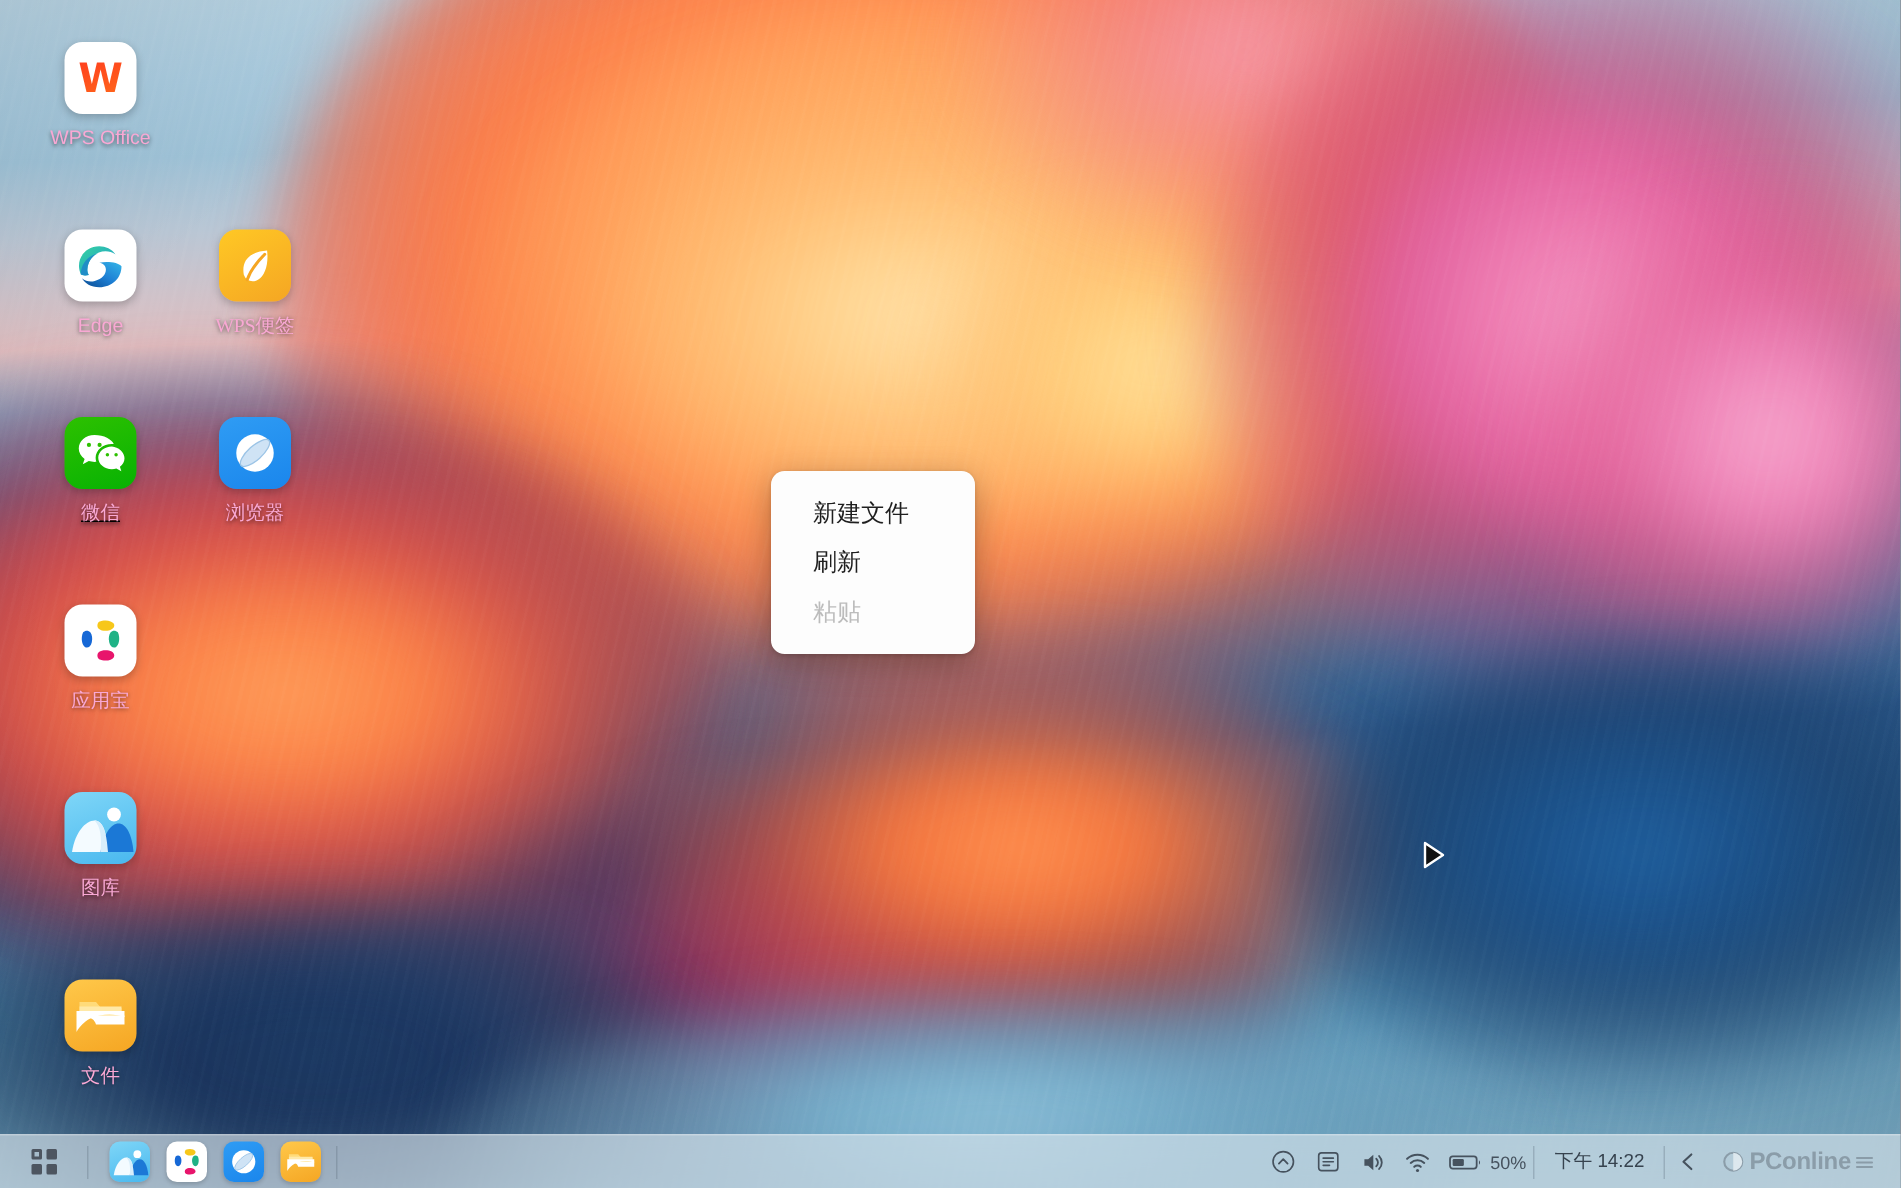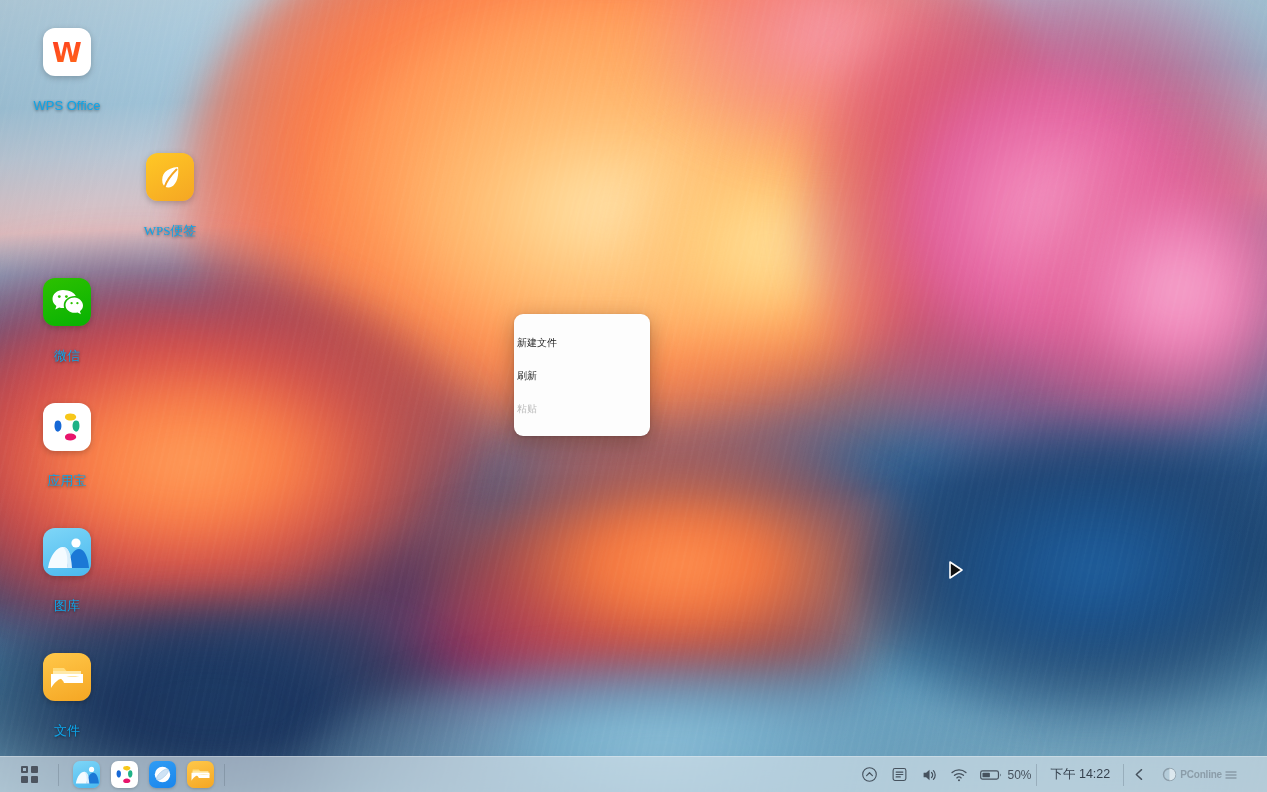--- a/index.html
+++ b/index.html
@@ -122,21 +122,21 @@
     display:flex; flex-direction:column; align-items:center;
     cursor:pointer;
   }
   .ic-img{
     width:48px; height:48px; border-radius:12px;
     position:relative; overflow:hidden;
     box-shadow:0 2px 6px rgba(0,0,0,0.22);
     display:flex; align-items:center; justify-content:center;
   }
   .ic-label{
-    margin-top:23px; font-size:13px; color:#0ea5e9;
+    margin-top:9px; font-size:13px; color:#f9a8d4;
     text-shadow:0 1px 3px rgba(0,0,0,0.55);
     white-space:nowrap; line-height:1;
   }
 
   
   .ico-wps{ background:#fff; }
   .ico-wps .w{
     font-size:27px; font-weight:bold; line-height:1;
     background:linear-gradient(160deg,#ff3d1f,#ff6a1a);
     -webkit-background-clip:text; background-clip:text; color:transparent;
@@ -164,22 +164,22 @@
     position:absolute; left:514px; top:314px;
     width:136px;
     background:#fdfdfd;
     border-radius:9px;
     box-shadow:0 6px 22px rgba(0,0,0,0.28), 0 1px 3px rgba(0,0,0,0.14);
     padding:12px 0 11px 0;
     z-index:30;
   }
   .cm-item{
     height:33px; line-height:33px;
-    padding:0 0 0 3px;
-    font-size:10px;
+    padding:0 0 0 28px;
+    font-size:16px;
     color:#1f1f1f;
     cursor:pointer;
     white-space:nowrap;
   }
   .cm-item.disabled{ color:#bcbcbc; cursor:default; }
 
   
   #cursor{
     position:absolute; left:947px; top:560px;
     width:18px; height:20px; z-index:40; pointer-events:none;
@@ -215,21 +215,21 @@
     position:relative; overflow:hidden;
     display:flex; align-items:center; justify-content:center;
     cursor:pointer;
     box-shadow:0 1px 3px rgba(0,0,0,0.18);
   }
 
   #tb-spacer{ flex:1; }
 
   #tb-tray{
     display:flex; align-items:center; gap:0px;
-    height:36px; padding-right:20px;
+    height:36px; padding-right:8px;
   }
   .tray-btn{
     width:30px; height:30px;
     display:flex; align-items:center; justify-content:center;
     cursor:pointer; border-radius:4px;
   }
   #tray-battery-wrap{
     display:flex; align-items:center; gap:5px; padding:0 5px 0 6px;
     height:30px; cursor:pointer; border-radius:4px;
   }
@@ -245,21 +245,21 @@
     width:30px; height:30px; display:flex; align-items:center; justify-content:center;
     cursor:pointer; border-radius:4px;
   }
 
   #watermark{
     display:flex; align-items:center; gap:3px;
     padding:0 10px 0 8px; opacity:0.55;
     user-select:none;
   }
   #watermark-text{
-    font-size:10px; color:#6a7681; font-weight:600; letter-spacing:-0.2px;
+    font-size:16px; color:#6a7681; font-weight:600; letter-spacing:-0.2px;
   }
 </style>
 </head>
 <body>
 
 <div id="wallpaper">
   <div class="blob" id="wp-orange-core"></div>
   <div class="blob" id="wp-orange-core2"></div>
   <div class="blob" id="wp-yellow-hot"></div>
   <div class="blob" id="wp-pink-top"></div>
@@ -279,45 +279,76 @@
 <div id="icon-grid">
 
   <div class="desk-icon" style="left:17px; top:28px;">
     <div class="ic-img ico-wps">
       <span class="w">W</span>
     </div>
     <div class="ic-label">WPS Office</div>
   </div>
 
 
+  <div class="desk-icon" style="left:17px; top:153px;">
+    <div class="ic-img ico-edge">
+      <svg width="38" height="38" viewBox="0 0 38 38">
+        <defs>
+          <linearGradient id="eg1" x1="0" y1="1" x2="1" y2="0">
+            <stop offset="0" stop-color="#0b4a8f"></stop>
+              <stop offset="0.5" stop-color="#1d7fd4"></stop>
+              <stop offset="1" stop-color="#35b6e8"></stop>
+          </linearGradient>
+          <linearGradient id="eg2" x1="0" y1="0" x2="1" y2="1">
+            <stop offset="0" stop-color="#38d39f"></stop>
+              <stop offset="1" stop-color="#1a9ad0"></stop>
+          </linearGradient>
+        </defs>
+        <path d="M33 19.5c0 8-6.4 14-14.8 14-5.6 0-9.6-2.6-11.6-6 2.5 2 5.6 2.6 8.6 1.8 5-1.3 7.4-4.3 7.4-7.6 0-2.6-1.7-4.2-4.4-4.6 6.3-1 12.7 0 14.8 2.4z" fill="url(#eg1)"></path>
+        <path d="M6 25c-2.8-5.8-1.2-13 4.6-16.6C16.8 4.5 25 6 29 11.6c-3.2-2.3-7.4-2.8-11.1-1.2-4.6 2-7.2 6.2-7.6 10.8-.2 1.6.2 2.8 1 4.2-2.2.6-4 .2-5.3-.4z" fill="url(#eg2)"></path>
+        <path d="M10.3 21.2c.3-4.4 2.8-8.4 7.2-10.4-5.2 1.2-9 4.6-10.8 9.2-.6 1.6-.9 3.3-.9 4.9 1.3.6 3 1 5.2.4-.6-1.4-.9-2.6-.7-4.1z" fill="#1f86c9" opacity="0.85"></path>
+      </svg>
+    </div>
+    <div class="ic-label">Edge</div>
+  </div>
 
   <div class="desk-icon" style="left:120px; top:153px;font-family:Liberation Serif, serif;">
     <div class="ic-img ico-note">
       <svg width="30" height="30" viewBox="0 0 30 30">
         <path d="M23 5C11 6 6 12 7.5 21c1.5 4.5 6 5.5 9.5 3.5 5-2.9 7.2-11.4 6-20z" fill="#ffffff"></path>
         <path d="M21.5 7.5C16 13 12 18 9.8 24.5" stroke="#f5a623" stroke-width="2" fill="none" stroke-linecap="round"></path>
       </svg>
     </div>
     <div class="ic-label">WPS便签</div>
   </div>
 
-  <div class="desk-icon" style="left:17px; top:278px;">
+  <div class="desk-icon" style="left:17px; top:278px;text-decoration:underline;">
     <div class="ic-img ico-wechat">
       <svg width="34" height="32" viewBox="0 0 34 32">
         <path d="M13 4C7 4 2.5 8 2.5 13c0 2.8 1.5 5.3 3.9 7L5.2 23.5l4-2.1c1.2.35 2.5.55 3.8.55.4 0 .8 0 1.2-.06-.3-.85-.45-1.75-.45-2.7 0-5.1 4.9-9.2 10.9-9.2.4 0 .8.02 1.2.06C24.6 6.9 19.3 4 13 4z" fill="#ffffff"></path>
         <circle cx="9.3" cy="10.6" r="1.4" fill="#2dc100"></circle>
         <circle cx="16.4" cy="10.6" r="1.4" fill="#2dc100"></circle>
         <path d="M24.6 11.6c-5 0-9.1 3.4-9.1 7.6 0 4.2 4.1 7.6 9.1 7.6 1 0 2-.15 2.95-.42l3.35 1.75-.95-2.95c1.9-1.4 3.05-3.4 3.05-5.65 0-4.2-4.1-7.6-8.4-7.93z" fill="#ffffff"></path>
         <circle cx="21.6" cy="17.2" r="1.15" fill="#2dc100"></circle>
         <circle cx="27.4" cy="17.2" r="1.15" fill="#2dc100"></circle>
       </svg>
     </div>
     <div class="ic-label">微信</div>
   </div>
 
+  <div class="desk-icon" style="left:120px; top:278px;">
+    <div class="ic-img ico-browser">
+      <svg width="34" height="34" viewBox="0 0 34 34">
+        <circle cx="17" cy="17" r="12.5" fill="#ffffff"></circle>
+        <ellipse cx="17" cy="17" rx="12.5" ry="4.6" transform="rotate(-42 17 17)" fill="#cfe3f5"></ellipse>
+        <ellipse cx="17" cy="17" rx="12.5" ry="4.6" transform="rotate(-42 17 17)" fill="none" stroke="#9cc4e6" stroke-width="0.9"></ellipse>
+      </svg>
+    </div>
+    <div class="ic-label">浏览器</div>
+  </div>
 
   <div class="desk-icon" style="left:17px; top:403px;text-align:center;">
     <div class="ic-img ico-appbao">
       <svg width="36" height="36" viewBox="0 0 36 36">
         <path d="M17 5.5c4.2-1.8 8.6-.6 9.8 1.2 1.2 1.8-.4 4-3.2 4.6-2.6.6-5 .2-6.6-1-1.4-1.1-1.4-3.4 0-4.8z" fill="#f7c71a"></path>
         <path d="M29.6 12.5c1.8 4.2.6 8.6-1.2 9.8-1.8 1.2-4-.4-4.6-3.2-.6-2.6-.2-5 1-6.6 1.1-1.4 3.4-1.4 4.8 0z" fill="#1fb286"></path>
         <path d="M6.4 12.5c-1.8 4.2-.6 8.6 1.2 9.8 1.8 1.2 4-.4 4.6-3.2.6-2.6.2-5-1-6.6-1.1-1.4-3.4-1.4-4.8 0z" fill="#1668d6"></path>
         <path d="M17 30.5c4.2 1.8 8.6.6 9.8-1.2 1.2-1.8-.4-4-3.2-4.6-2.6-.6-5-.2-6.6 1-1.4 1.1-1.4 3.4 0 4.8z" fill="#e8156c"></path>
         <circle cx="18" cy="18" r="3.1" fill="#ffffff"></circle>
       </svg>

